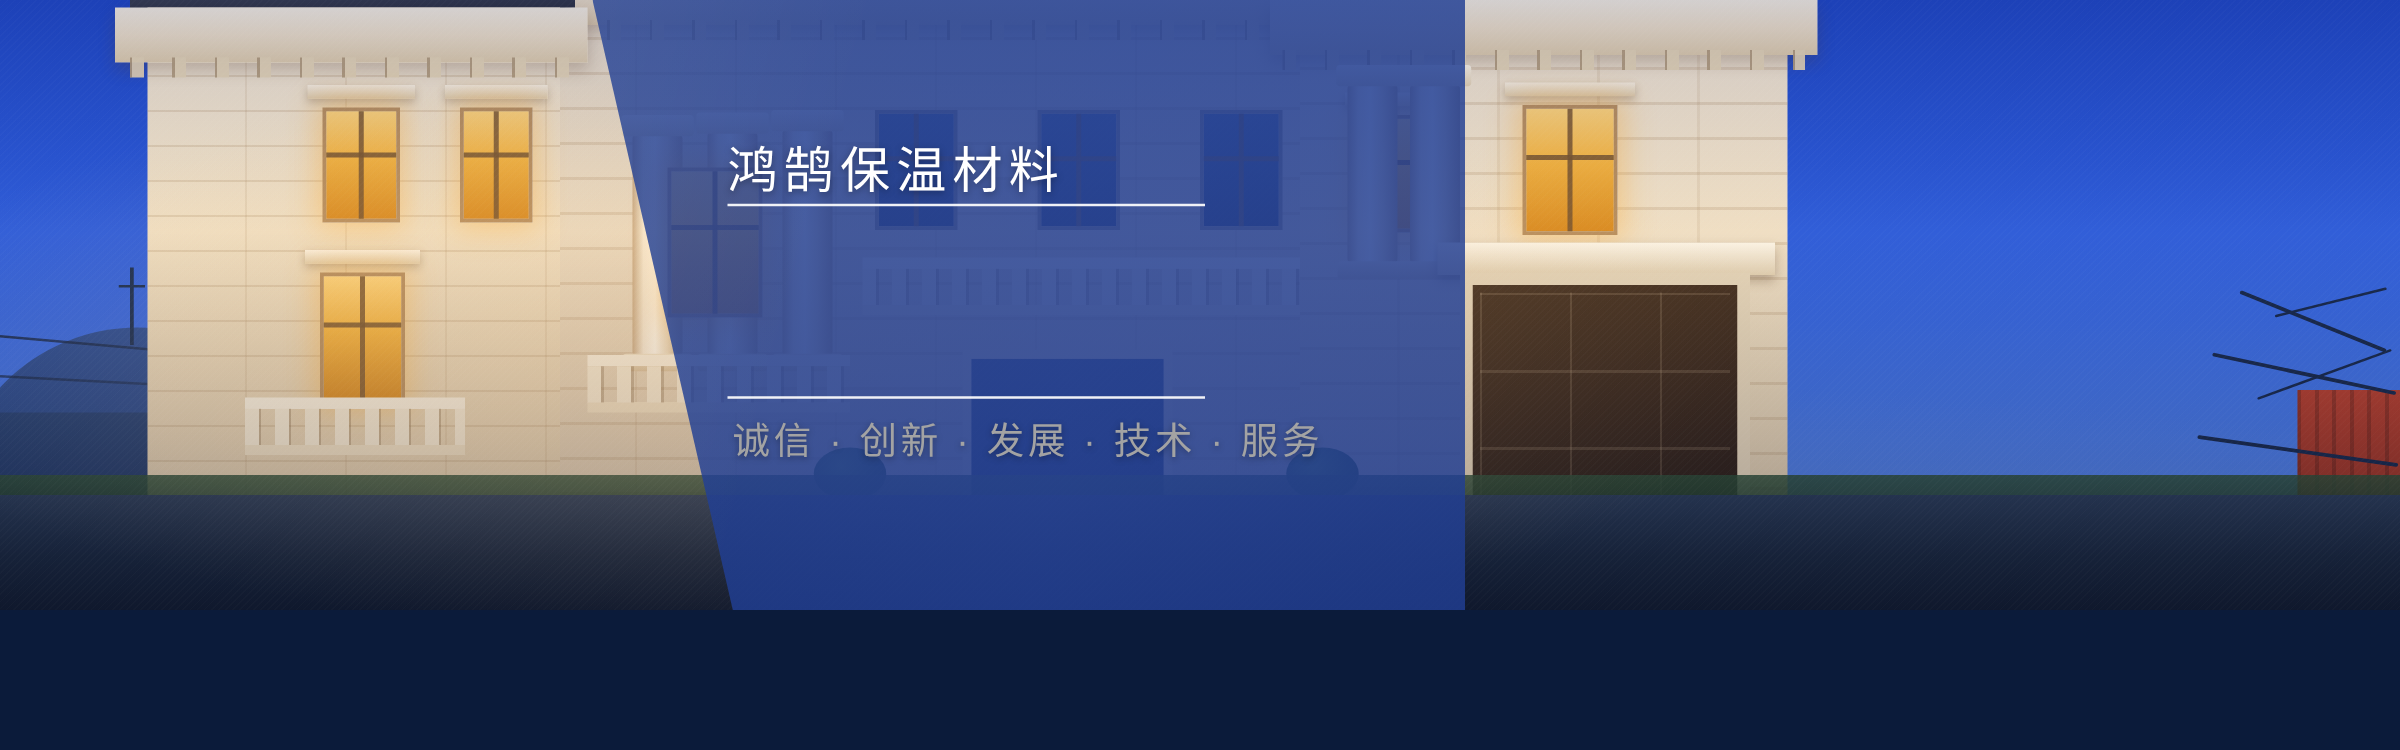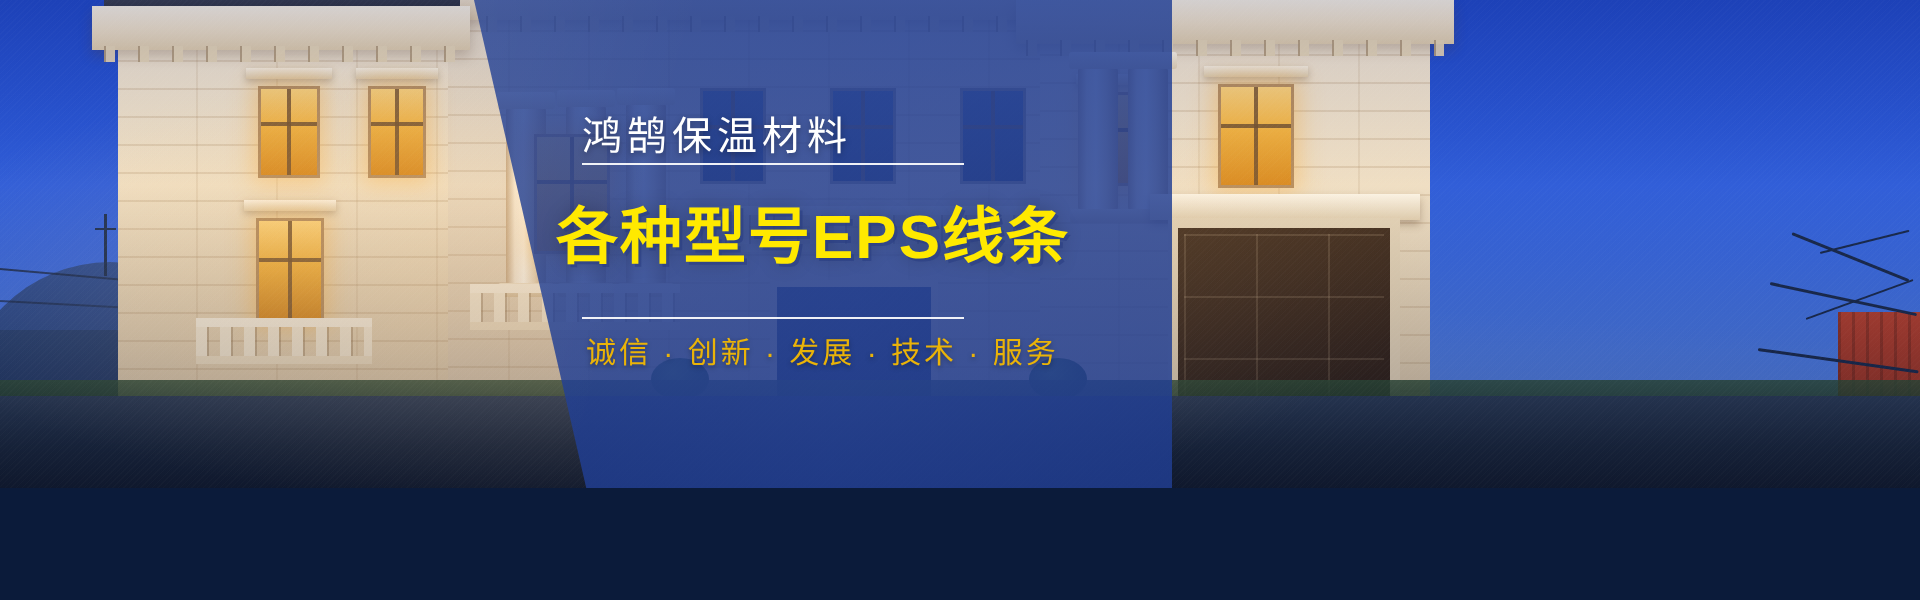--- a/index.html
+++ b/index.html
@@ -335,21 +335,21 @@
     white-space:nowrap;
     text-shadow:
       3px 3px 0 rgba(40,60,130,.55),
       0 0 18px rgba(0,0,0,.25);
   }
   .headline-1{top:186px;}
   .headline-2{top:252px;}
 
   .tagline{
     position:absolute;left:586px;top:328px;
-    color:#eab308;
+    color:#a3a3a3;
     font-size:30px;
     letter-spacing:3px;
     white-space:nowrap;
     text-shadow:0 2px 5px rgba(0,0,0,.35);
   }
 </style>
 </head>
 <body>
 
 <div class="banner">
@@ -490,21 +490,20 @@
   <div class="overlay-panel">
     <div class="overlay-shape"></div>
     <div class="overlay-sheen"></div>
   </div>
 
   <div class="content">
     <div class="brand">鸿鹄保温材料</div>
 
     <div class="rule rule-top"></div>
 
-    <div class="headline headline-1">各种型号EPS线条</div>
 
 
     <div class="rule rule-bottom"></div>
 
     <div class="tagline">诚信 · 创新 · 发展 · 技术 · 服务</div>
   </div>
 
 </div>
 
 </body></html>

